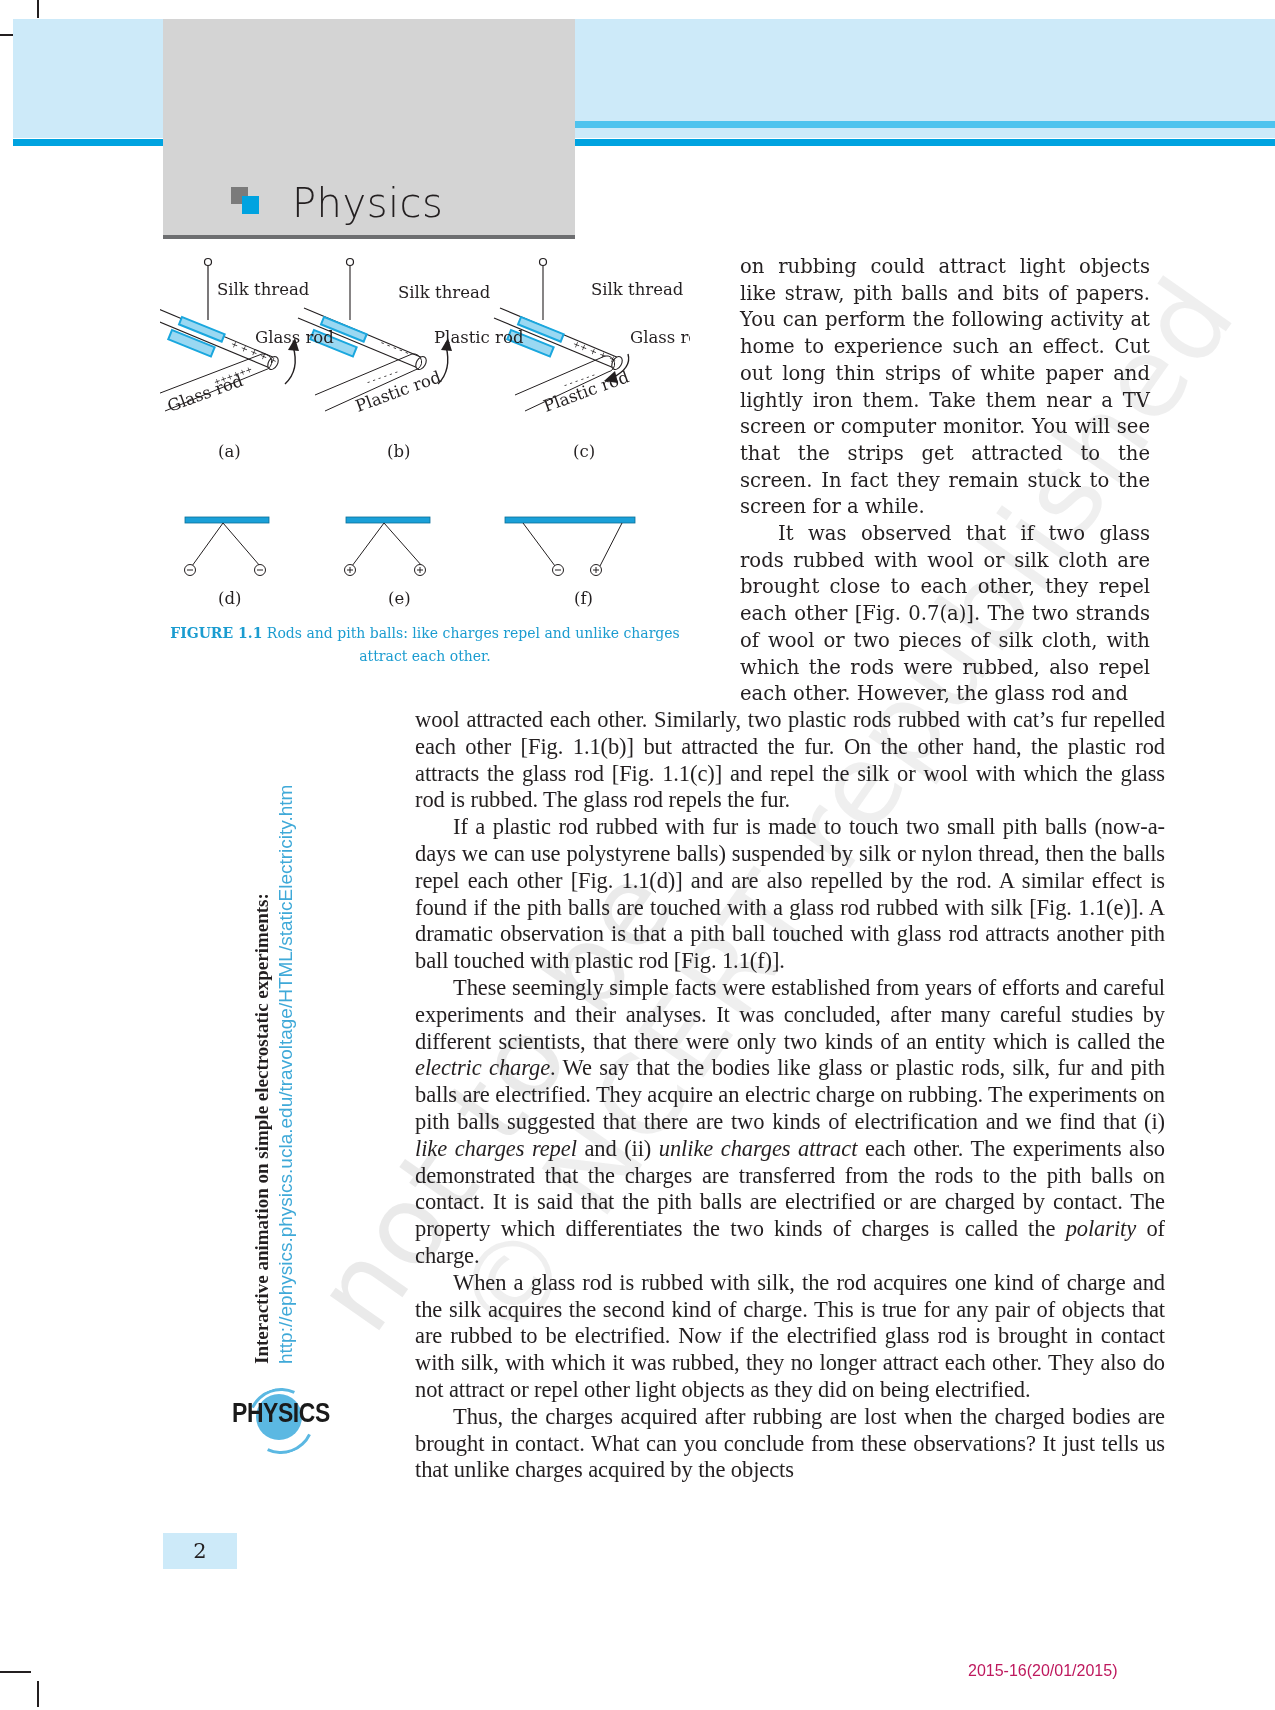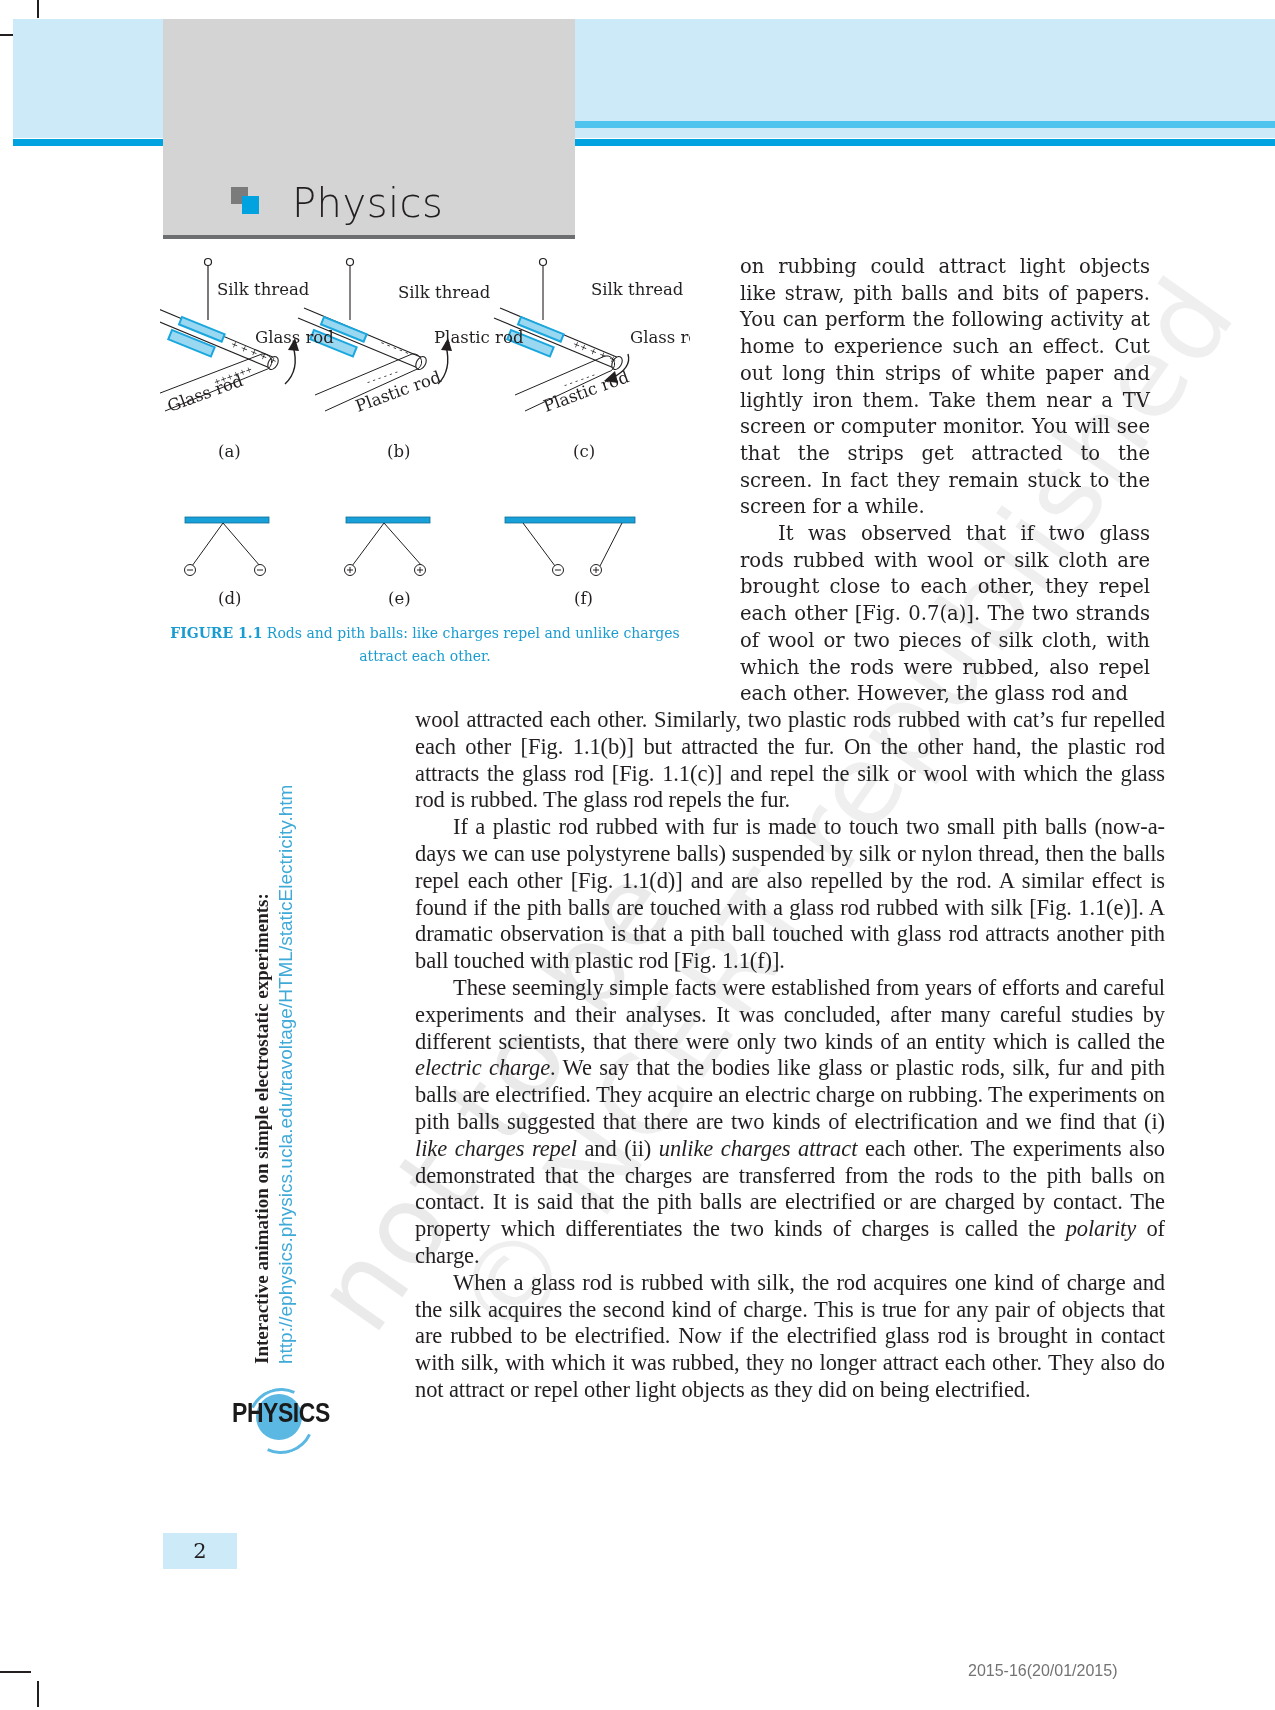--- a/index.html
+++ b/index.html
@@ -30,21 +30,21 @@
   .side-note { position: absolute; left: 250px; top: 1364px; transform-origin: 0 0; transform: rotate(-90deg); white-space: nowrap; }
   .side-note .note-title { display: block; font-family: "Liberation Serif", serif; font-weight: bold; font-size: 19px; color: #231f20; line-height: 24px; }
   .side-note .note-url { display: block; font-family: "Liberation Sans", sans-serif; font-size: 19px; color: #3fa9d8; line-height: 24px; }
 
   .physics-logo { position: absolute; left: 228px; top: 1386px; width: 100px; height: 70px; }
   .physics-logo .globe { position: absolute; left: 28px; top: 8px; width: 46px; height: 46px; border-radius: 50%; background: #5bb8e2; }
   .physics-logo .orbit { position: absolute; left: 20px; top: 2px; width: 60px; height: 60px; border-radius: 50%; border: 3px solid #5bb8e2; border-left-color: transparent; border-right-color: transparent; transform: rotate(-20deg); }
   .physics-logo .logo-text { position: absolute; left: 4px; top: 12px; font-family: "Liberation Sans", sans-serif; font-weight: bold; font-size: 27px; color: #1a1a1a; transform: scaleX(0.85); transform-origin: 0 0; letter-spacing: -0.5px; }
 
   .page-num-box { position: absolute; left: 163px; top: 1533px; width: 74px; height: 36px; background: #cdeaf9; text-align: center; line-height: 36px; font-size: 21px; font-family: "DejaVu Serif", serif; }
-  .footer-date { position: absolute; left: 968px; top: 1662px; font-family: "Liberation Sans", sans-serif; font-size: 16px; color: #737373; }
+  .footer-date { position: absolute; left: 968px; top: 1662px; font-family: "Liberation Sans", sans-serif; font-size: 16px; color: #be185d; }
 
   .watermark { position: absolute; left: 290px; top: 1280px; transform-origin: 0 0; transform: rotate(-55deg); font-family: "DejaVu Sans", sans-serif; font-size: 110px; color: rgba(180,180,180,0.28); white-space: nowrap; pointer-events: none; letter-spacing: 4px; }
   .watermark2 { position: absolute; left: 430px; top: 1290px; transform-origin: 0 0; transform: rotate(-55deg); font-family: "DejaVu Sans", sans-serif; font-size: 110px; color: rgba(180,180,180,0.22); white-space: nowrap; pointer-events: none; letter-spacing: 4px; }
   .fig-text { font-family: "DejaVu Serif", serif; font-size: 16.5px; fill: #231f20; }
 </style>
 </head>
 <body>
 
 <div class="crop" style="left:37px;top:0;width:2px;height:18px;"></div>
 <div class="crop" style="left:0;top:34px;width:13px;height:2px;"></div>
@@ -174,20 +174,21 @@
 <div class="col-right">
   <p>on rubbing could attract light objects like straw, pith balls and bits of papers. You can perform the following activity at home to experience such an effect. Cut out long thin strips of white paper and lightly iron them. Take them near a TV screen or computer monitor. You will see that the strips get attracted to the screen. In fact they remain stuck to the screen for a while.</p>
   <p class="indent">It was observed that if two glass rods rubbed with wool or silk cloth are brought close to each other, they repel each other [Fig. 0.7(a)]. The two strands of wool or two pieces of silk cloth, with which the rods were rubbed, also repel each other. However, the glass rod and</p>
 </div>
 
 <div class="col-full">
   <p>wool attracted each other. Similarly, two plastic rods rubbed with cat’s fur repelled each other [Fig. 1.1(b)] but attracted the fur. On the other hand, the plastic rod attracts the glass rod [Fig. 1.1(c)] and repel the silk or wool with which the glass rod is rubbed. The glass rod repels the fur.</p>
   <p class="indent">If a plastic rod rubbed with fur is made to touch two small pith balls (now-a-days we can use polystyrene balls) suspended by silk or nylon thread, then the balls repel each other [Fig. 1.1(d)] and are also repelled by the rod. A similar effect is found if the pith balls are touched with a glass rod rubbed with silk [Fig. 1.1(e)]. A dramatic observation is that a pith ball touched with glass rod attracts another pith ball touched with plastic rod [Fig. 1.1(f)].</p>
   <p class="indent"><span>These seemingly simple facts were established from years of efforts and careful experiments and their analyses. It was concluded, after many careful studies by different scientists, that there were only two kinds of an entity which is called the </span><em>electric charge</em><span>. We say that the bodies like glass or plastic rods, silk, fur and pith balls are electrified. They acquire an electric charge on rubbing. The experiments on pith balls suggested that there are two kinds of electrification and we find  that (i) </span><em>like charges repel</em><span> and (ii) </span><em>unlike charges attract</em><span> each other. The experiments also demonstrated that the charges are transferred from the rods to the pith balls on  contact. It is said that the pith balls are electrified or are charged by  contact. The property which differentiates the two kinds of charges is called the </span><em>polarity</em><span> of charge.</span></p>
   <p class="indent">When a glass rod is rubbed with silk, the rod acquires one kind of charge and the silk acquires the second kind of charge. This is true for any pair of objects that are rubbed to be electrified. Now if the electrified glass rod is brought in contact with silk, with which it was rubbed, they no longer attract each other. They also do not attract or repel other light objects as they did on being electrified.</p>
+  <p class="indent">Thus, the charges acquired after rubbing are lost when the charged bodies are brought in contact. What can you conclude from these observations? It just tells us that unlike charges acquired by the objects</p>
 </div>
 
 <div class="side-note">
   <span class="note-title">Interactive animation on simple electrostatic experiments:</span>
   <span class="note-url">http://ephysics.physics.ucla.edu/travoltage/HTML/staticElectricity.htm</span>
 </div>
 
 <div class="physics-logo">
   <div class="globe"></div>
   <div class="orbit"></div>

